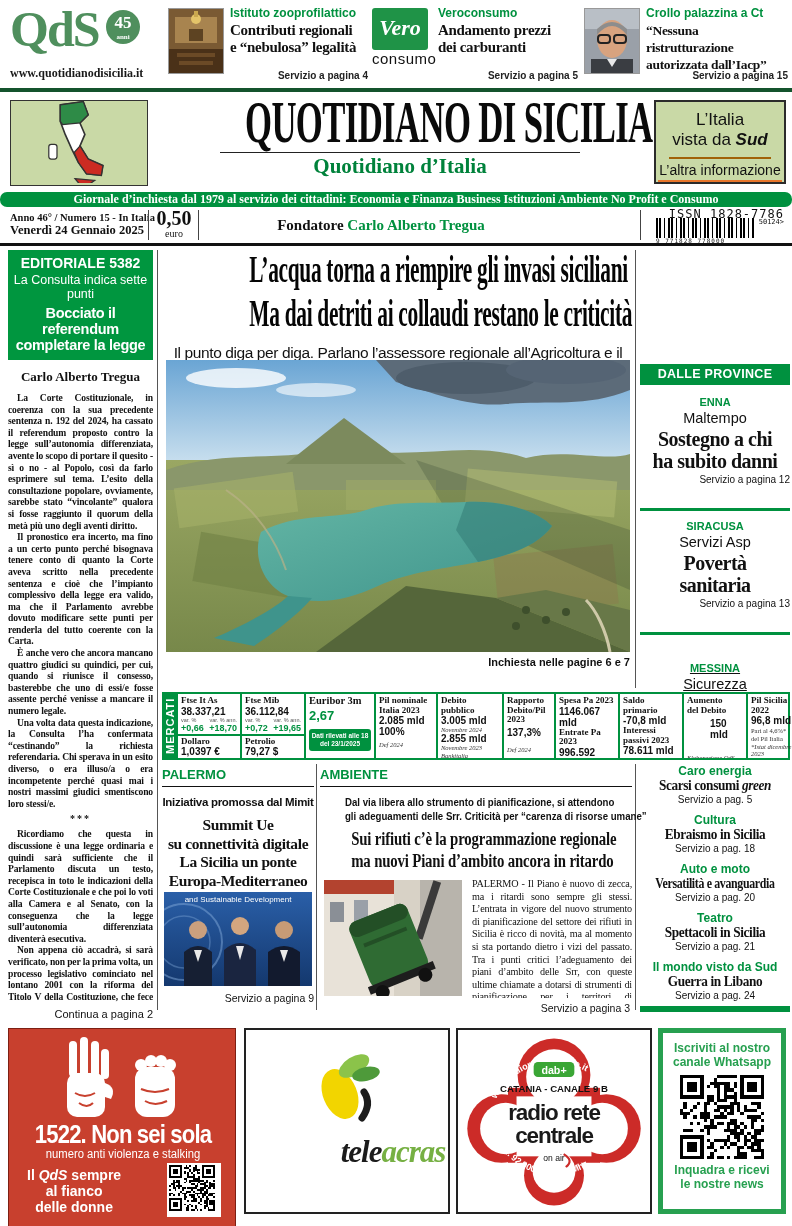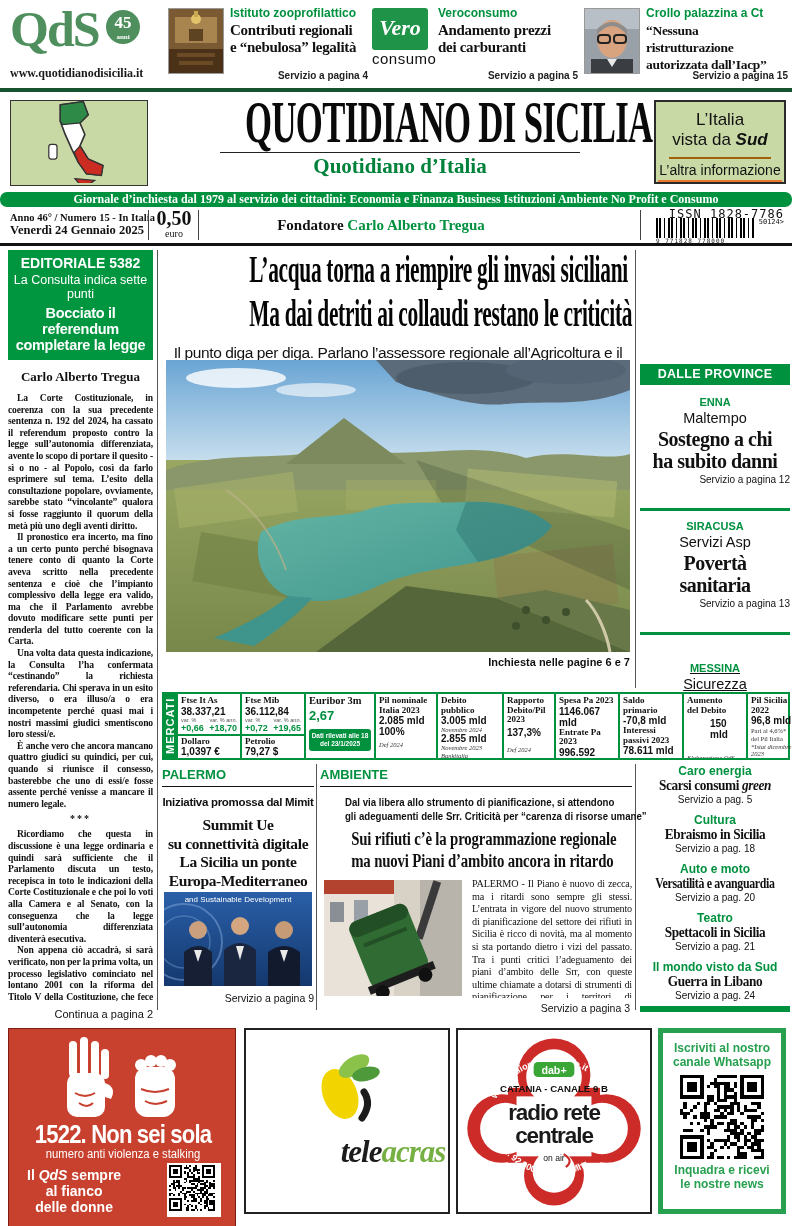--- a/index.html
+++ b/index.html
@@ -299,22 +299,22 @@
       <div class="ed-kicker">La Consulta indica sette punti</div>
       <div class="ed-title">
         <span>Bocciato il referendum</span><br>
         <span>completare la legge</span>
       </div>
     </div>
     <div class="ed-author">Carlo Alberto Tregua</div>
     <div class="ed-body">
       <p>La Corte Costituzionale, in coerenza con la sua precedente sentenza n. 192 del 2024, ha cassato il referendum proposto contro la legge sull’autonomia differenziata, avente lo scopo di portare il quesito - sì o no - al Popolo, così da farlo esprimere sul tema. L’esito della consultazione popolare, ovviamente, sarebbe stato “vincolante” qualora si fosse raggiunto il quorum della metà più uno degli aventi diritto.</p>
       <p>Il pronostico era incerto, ma fino a un certo punto perché bisognava tenere conto di quanto la Corte aveva scritto nella precedente sentenza e cioè che l’impianto complessivo della legge era valido, ma che il Parlamento avrebbe dovuto modificare sette punti per renderla del tutto coerente con la Carta.</p>
+      <p>È anche vero che ancora mancano quattro giudici su quindici, per cui, quando si riunisce il consesso, basterebbe che uno di essi/e fosse assente perché venisse a mancare il numero legale.</p>
       <p>Una volta data questa indicazione, la Consulta l’ha confermata “cestinando” la richiesta referendaria. Chi sperava in un esito diverso, o era illuso/a o era incompetente perché quasi mai i nostri massimi giudici smentiscono loro stessi/e.</p>
-      <p>È anche vero che ancora mancano quattro giudici su quindici, per cui, quando si riunisce il consesso, basterebbe che uno di essi/e fosse assente perché venisse a mancare il numero legale.</p>
       <div class="stars">***</div>
       <p>Ricordiamo che questa in discussione è una legge ordinaria e quindi sarà sufficiente che il Parlamento discuta un testo, recepisca in toto le indicazioni della Corte Costituzionale e che poi lo voti alla Camera e al Senato, con la conseguenza che la legge sull’autonomia differenziata diventerà esecutiva.</p>
       <p>Non appena ciò accadrà, si sarà verificato, non per la prima volta, un processo legislativo cominciato nel lontano 2001 con la riforma del Titolo V della Costituzione, che fece allora il centro-sinistra. Ora tale riforma viene completata con la legge che andrà in approvazione definitiva e che questa volta fa il centro-destra.</p>
 
     </div>
     <div class="continua">Continua a pagina 2</div>
   </div>
 
   <div class="center-col">
     <div class="headline">

